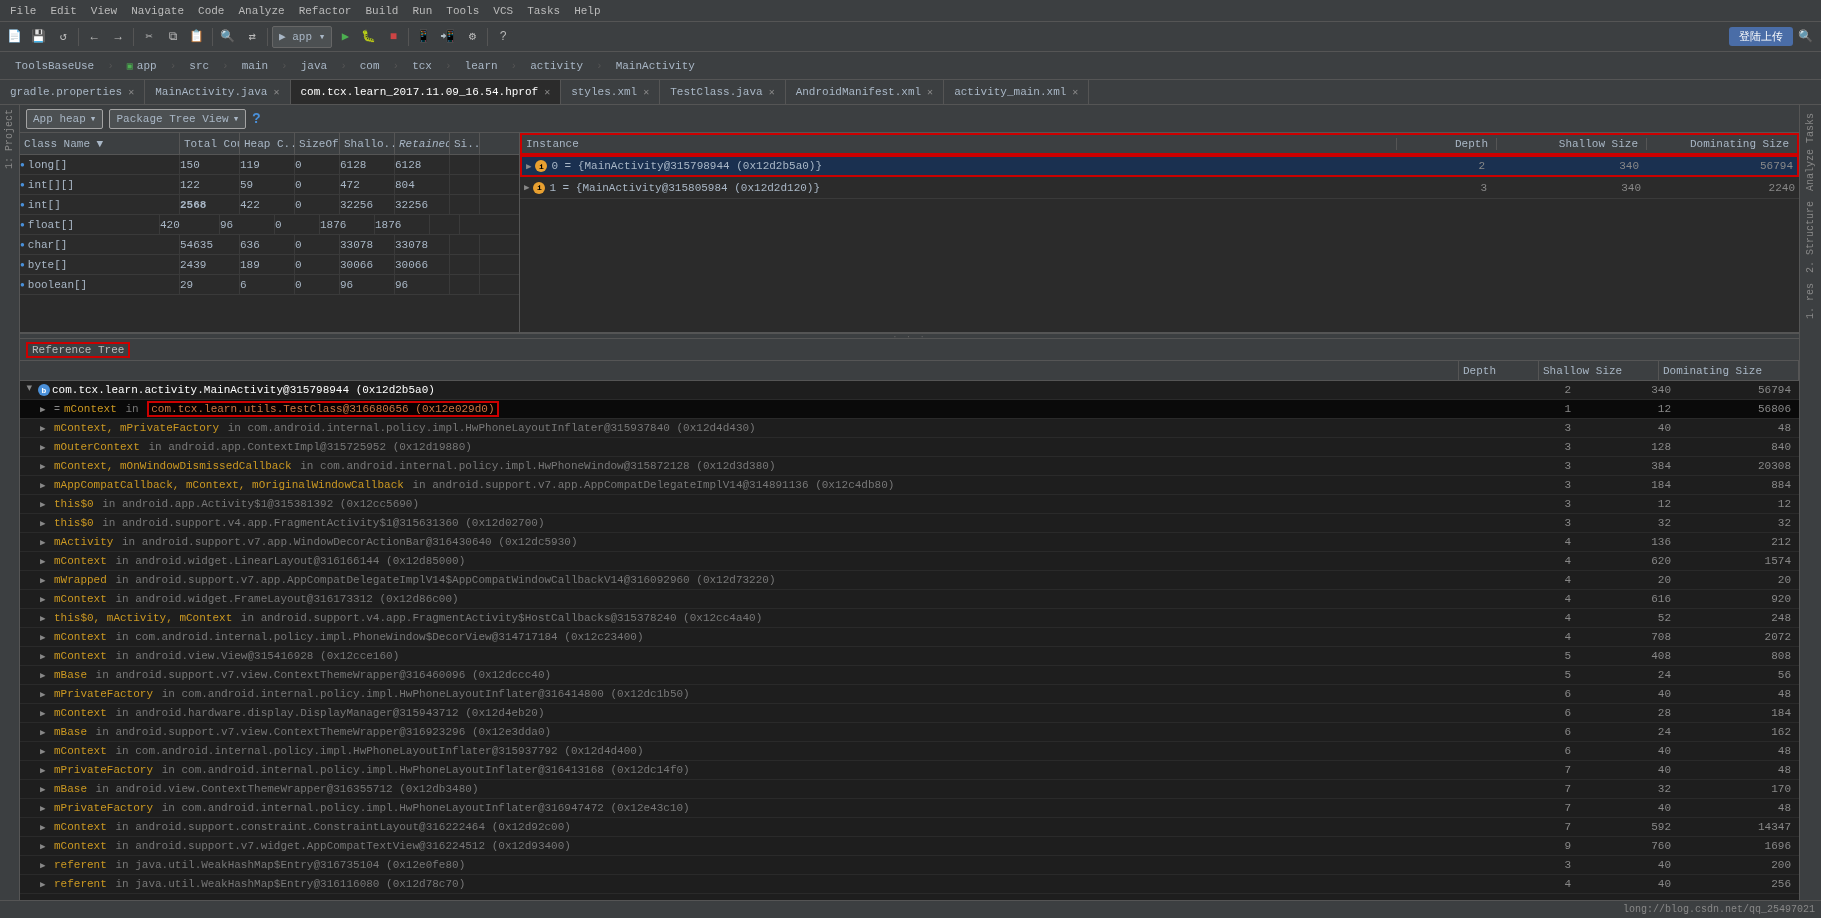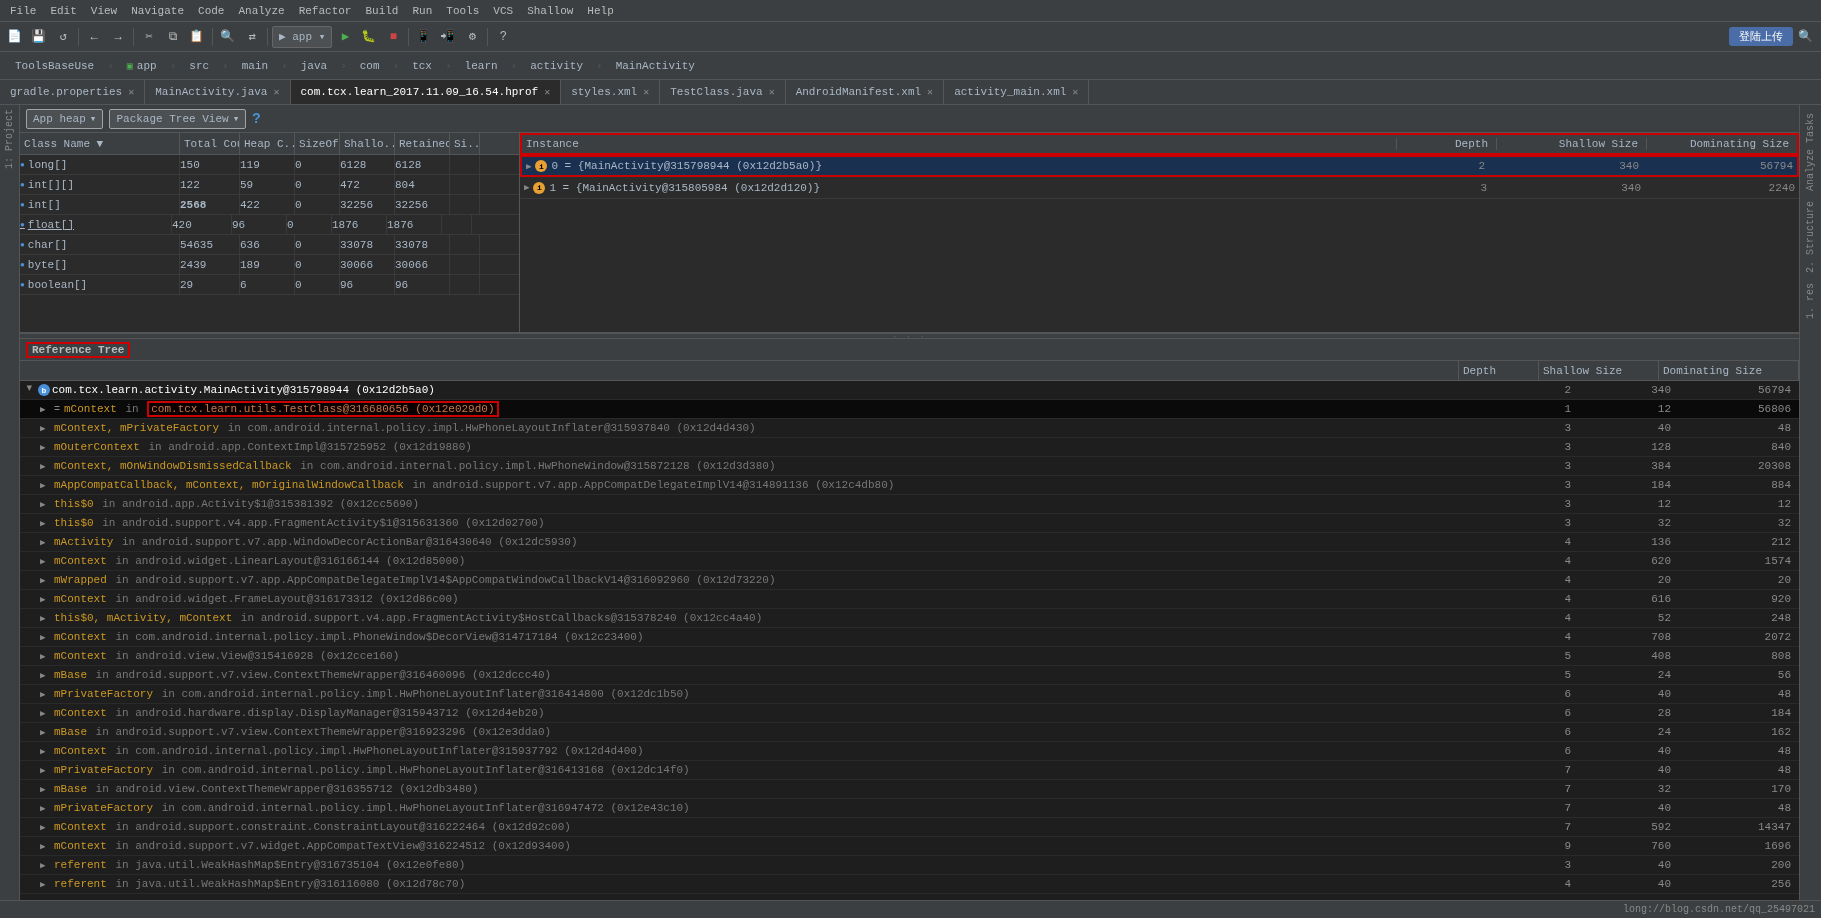--- a/index.html
+++ b/index.html
@@ -246,21 +246,21 @@
     }
     .ref-tree-header {
       background: #3c3f41;
       height: 22px;
       display: flex;
       align-items: center;
       padding: 0 6px;
       border-bottom: 1px solid #555;
       font-size: 11px;
       color: #bbbbbb;
-      font-weight: bold;
+      font-weight: normal;
     }
     .ref-tree-cols {
       background: #3c3f41;
       height: 20px;
       display: flex;
       align-items: center;
       border-bottom: 1px solid #555;
     }
     .ref-tree-col {
       font-size: 11px;
@@ -422,21 +422,21 @@
   <span class="menu-item">Edit</span>
   <span class="menu-item">View</span>
   <span class="menu-item">Navigate</span>
   <span class="menu-item">Code</span>
   <span class="menu-item">Analyze</span>
   <span class="menu-item">Refactor</span>
   <span class="menu-item">Build</span>
   <span class="menu-item">Run</span>
   <span class="menu-item">Tools</span>
   <span class="menu-item">VCS</span>
-  <span class="menu-item">Shallow</span>
+  <span class="menu-item">Tasks</span>
   <span class="menu-item">Help</span>
 </div>
 
 <div class="toolbar">
   <div class="toolbar-btn">📄</div>
   <div class="toolbar-btn">💾</div>
   <div class="toolbar-btn">↺</div>
   <div class="toolbar-sep"></div>
   <div class="toolbar-btn">←</div>
   <div class="toolbar-btn">→</div>
@@ -561,21 +561,21 @@
 
     <div class="upper-section">
 
       <div class="class-table-container">
         <div class="table-header">
           <div class="th" style="width:160px;">Class Name ▼</div>
           <div class="th" style="width:60px;">Total Count</div>
           <div class="th" style="width:55px;">Heap C...</div>
           <div class="th" style="width:45px;">SizeOf</div>
           <div class="th" style="width:55px;">Shallo...</div>
-          <div class="th" style="width:55px;">Retained</div>
+          <div class="th" style="width:55px;font-style:italic;">Retained</div>
           <div class="th" style="width:30px;">Si...</div>
         </div>
 
         <div class="table-row">
           <div class="td blue-dot" style="width:160px;">long[]</div>
           <div class="td" style="width:60px;text-align:right;">150</div>
           <div class="td" style="width:55px;text-align:right;">119</div>
           <div class="td" style="width:45px;text-align:right;">0</div>
           <div class="td" style="width:55px;text-align:right;">6128</div>
           <div class="td" style="width:55px;text-align:right;">6128</div>
@@ -593,21 +593,21 @@
         <div class="table-row">
           <div class="td blue-dot" style="width:160px;">int[]</div>
           <div class="td" style="width:60px;text-align:right;font-weight:bold;">2568</div>
           <div class="td" style="width:55px;text-align:right;">422</div>
           <div class="td" style="width:45px;text-align:right;">0</div>
           <div class="td" style="width:55px;text-align:right;">32256</div>
           <div class="td" style="width:55px;text-align:right;">32256</div>
           <div class="td" style="width:30px;"></div>
         </div>
         <div class="table-row">
-          <div class="td blue-dot" style="width:152px;text-decoration:underline;">float[]</div>
+          <div class="td blue-dot" style="width:140px;">float[]</div>
           <div class="td" style="width:60px;text-align:right;">420</div>
           <div class="td" style="width:55px;text-align:right;">96</div>
           <div class="td" style="width:45px;text-align:right;">0</div>
           <div class="td" style="width:55px;text-align:right;">1876</div>
           <div class="td" style="width:55px;text-align:right;">1876</div>
           <div class="td" style="width:30px;"></div>
         </div>
         <div class="table-row">
           <div class="td blue-dot" style="width:160px;">char[]</div>
           <div class="td" style="width:60px;text-align:right;">54635</div>

